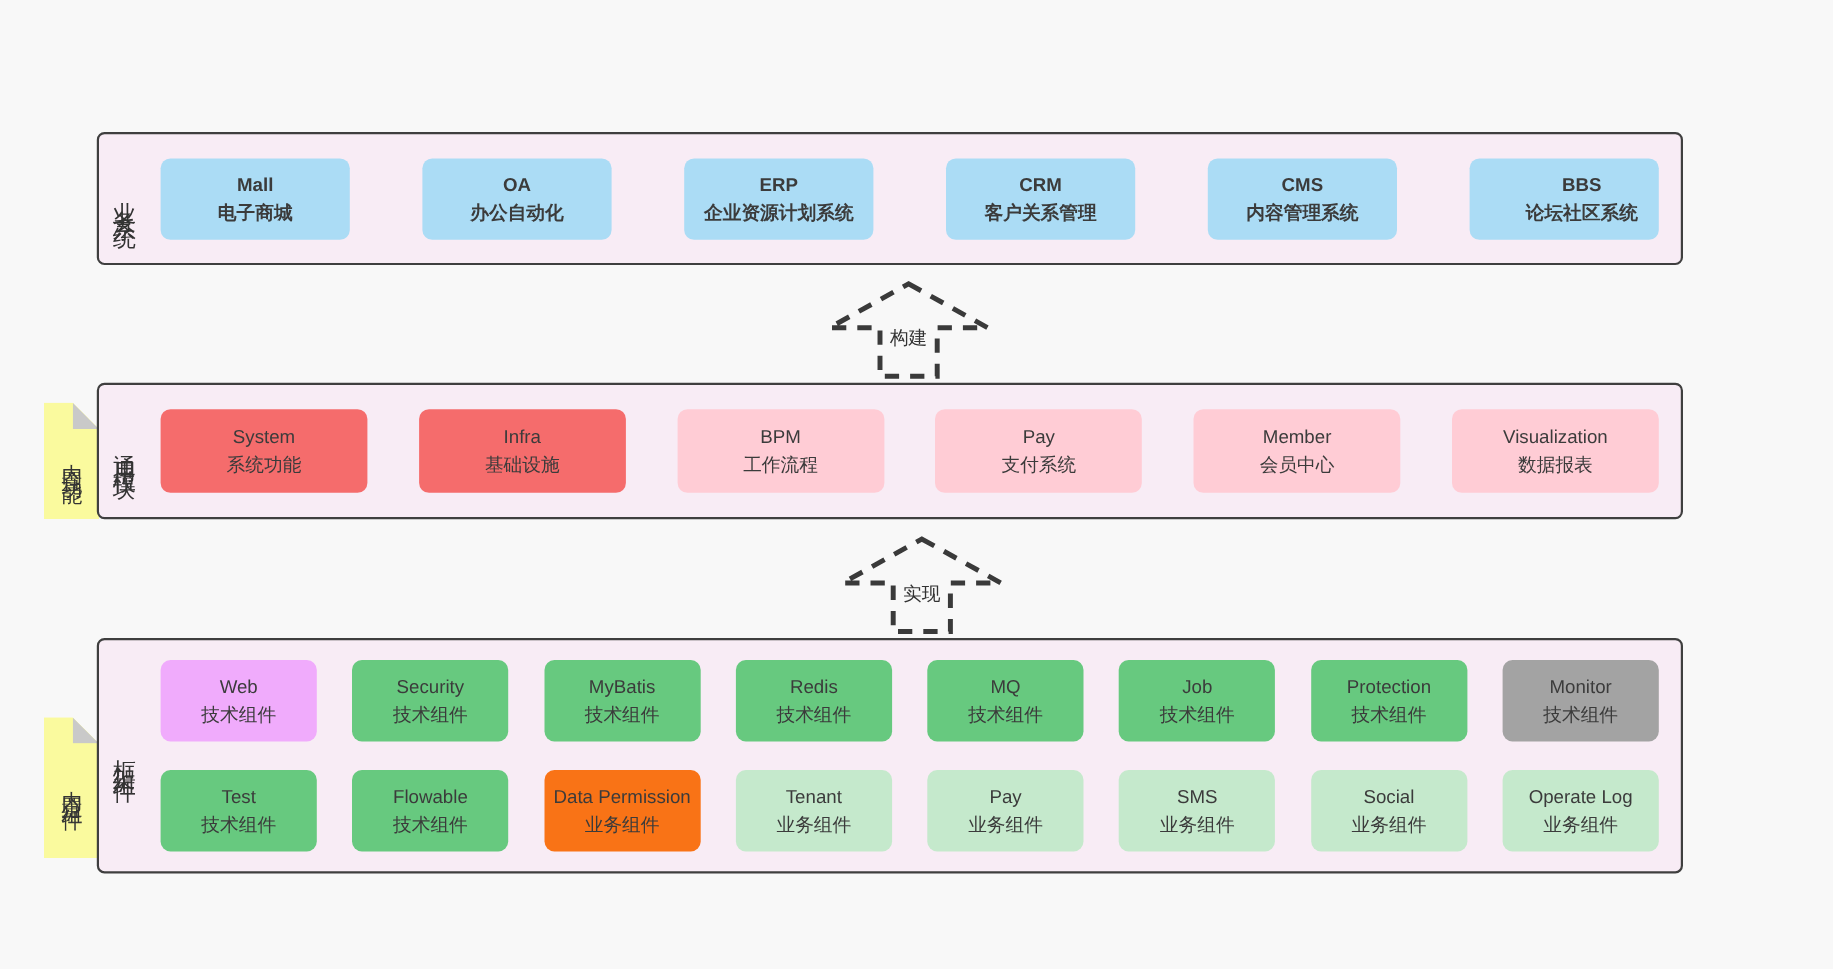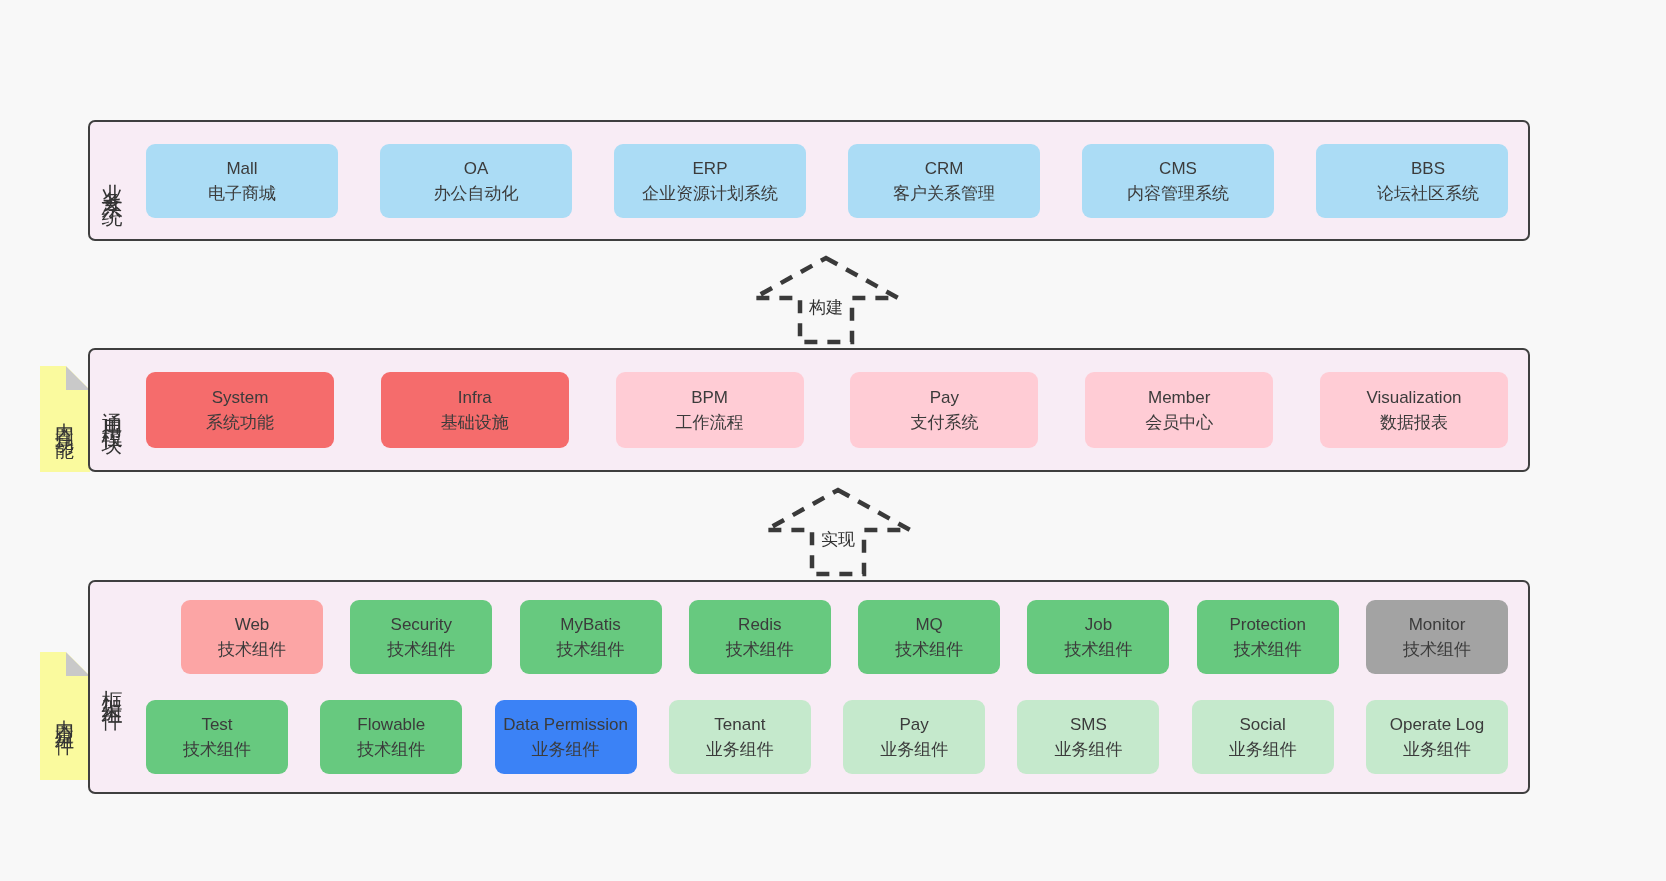--- a/index.html
+++ b/index.html
@@ -30,21 +30,21 @@
     position:absolute;left:56px;right:20px;top:0;bottom:0;
     display:flex;flex-direction:column;justify-content:center;gap:26px;
   }
   .box-row{display:flex;justify-content:space-between;}
   .box{
     height:74px;border-radius:9px;
     display:flex;flex-direction:column;align-items:center;justify-content:center;
     text-align:center;font-size:17px;line-height:25px;color:#3b3b3b;
     box-sizing:border-box;padding:2px 6px;
   }
-  .section-top .box{width:192px;}
+  .section-top .box{width:172px;font-weight:bold;}
   .section-mid .box{width:188px;height:76px;}
   .section-bottom .box{width:142px;}
   .sticky-note{
     position:absolute;left:40px;width:50px;background:#fafa9e;z-index:1;
     clip-path:polygon(0 0, calc(100% - 24px) 0, 100% 24px, 100% 100%, 0 100%);
   }
   .note-mid{top:366px;height:106px;}
   .note-bottom{top:652px;height:128px;}
   .fold{
     position:absolute;top:0;right:0;width:24px;height:24px;
@@ -148,21 +148,21 @@
     <span class="box-desc">数据报表</span>
   </div>
 </div>
     </div>
 </div>
 
 <div class="section section-bottom">
   <div class="v-label">框架组件</div>
   <div class="rows">
       <div class="box-row">
-  <div class="box" style="background: #fca5a5; margin-left: 35px;">
+  <div class="box" style="background: #f0abfc;">
     <span class="box-name">Web</span>
     <span class="box-desc">技术组件</span>
   </div>
 
   <div class="box" style="background: rgb(103, 201, 127);">
     <span class="box-name">Security</span>
     <span class="box-desc">技术组件</span>
   </div>
 
   <div class="box" style="background: rgb(103, 201, 127);">
@@ -199,21 +199,21 @@
   <div class="box" style="background: rgb(103, 201, 127); text-align: right;">
     <span class="box-name">Test</span>
     <span class="box-desc">技术组件</span>
   </div>
 
   <div class="box" style="background: rgb(103, 201, 127);">
     <span class="box-name">Flowable</span>
     <span class="box-desc">技术组件</span>
   </div>
 
-  <div class="box" style="background: #3b82f6;">
+  <div class="box" style="background: #f97316;">
     <span class="box-name">Data Permission</span>
     <span class="box-desc">业务组件</span>
   </div>
 
   <div class="box" style="background: rgb(197, 233, 204);">
     <span class="box-name">Tenant</span>
     <span class="box-desc">业务组件</span>
   </div>
 
   <div class="box" style="background: rgb(197, 233, 204);">

